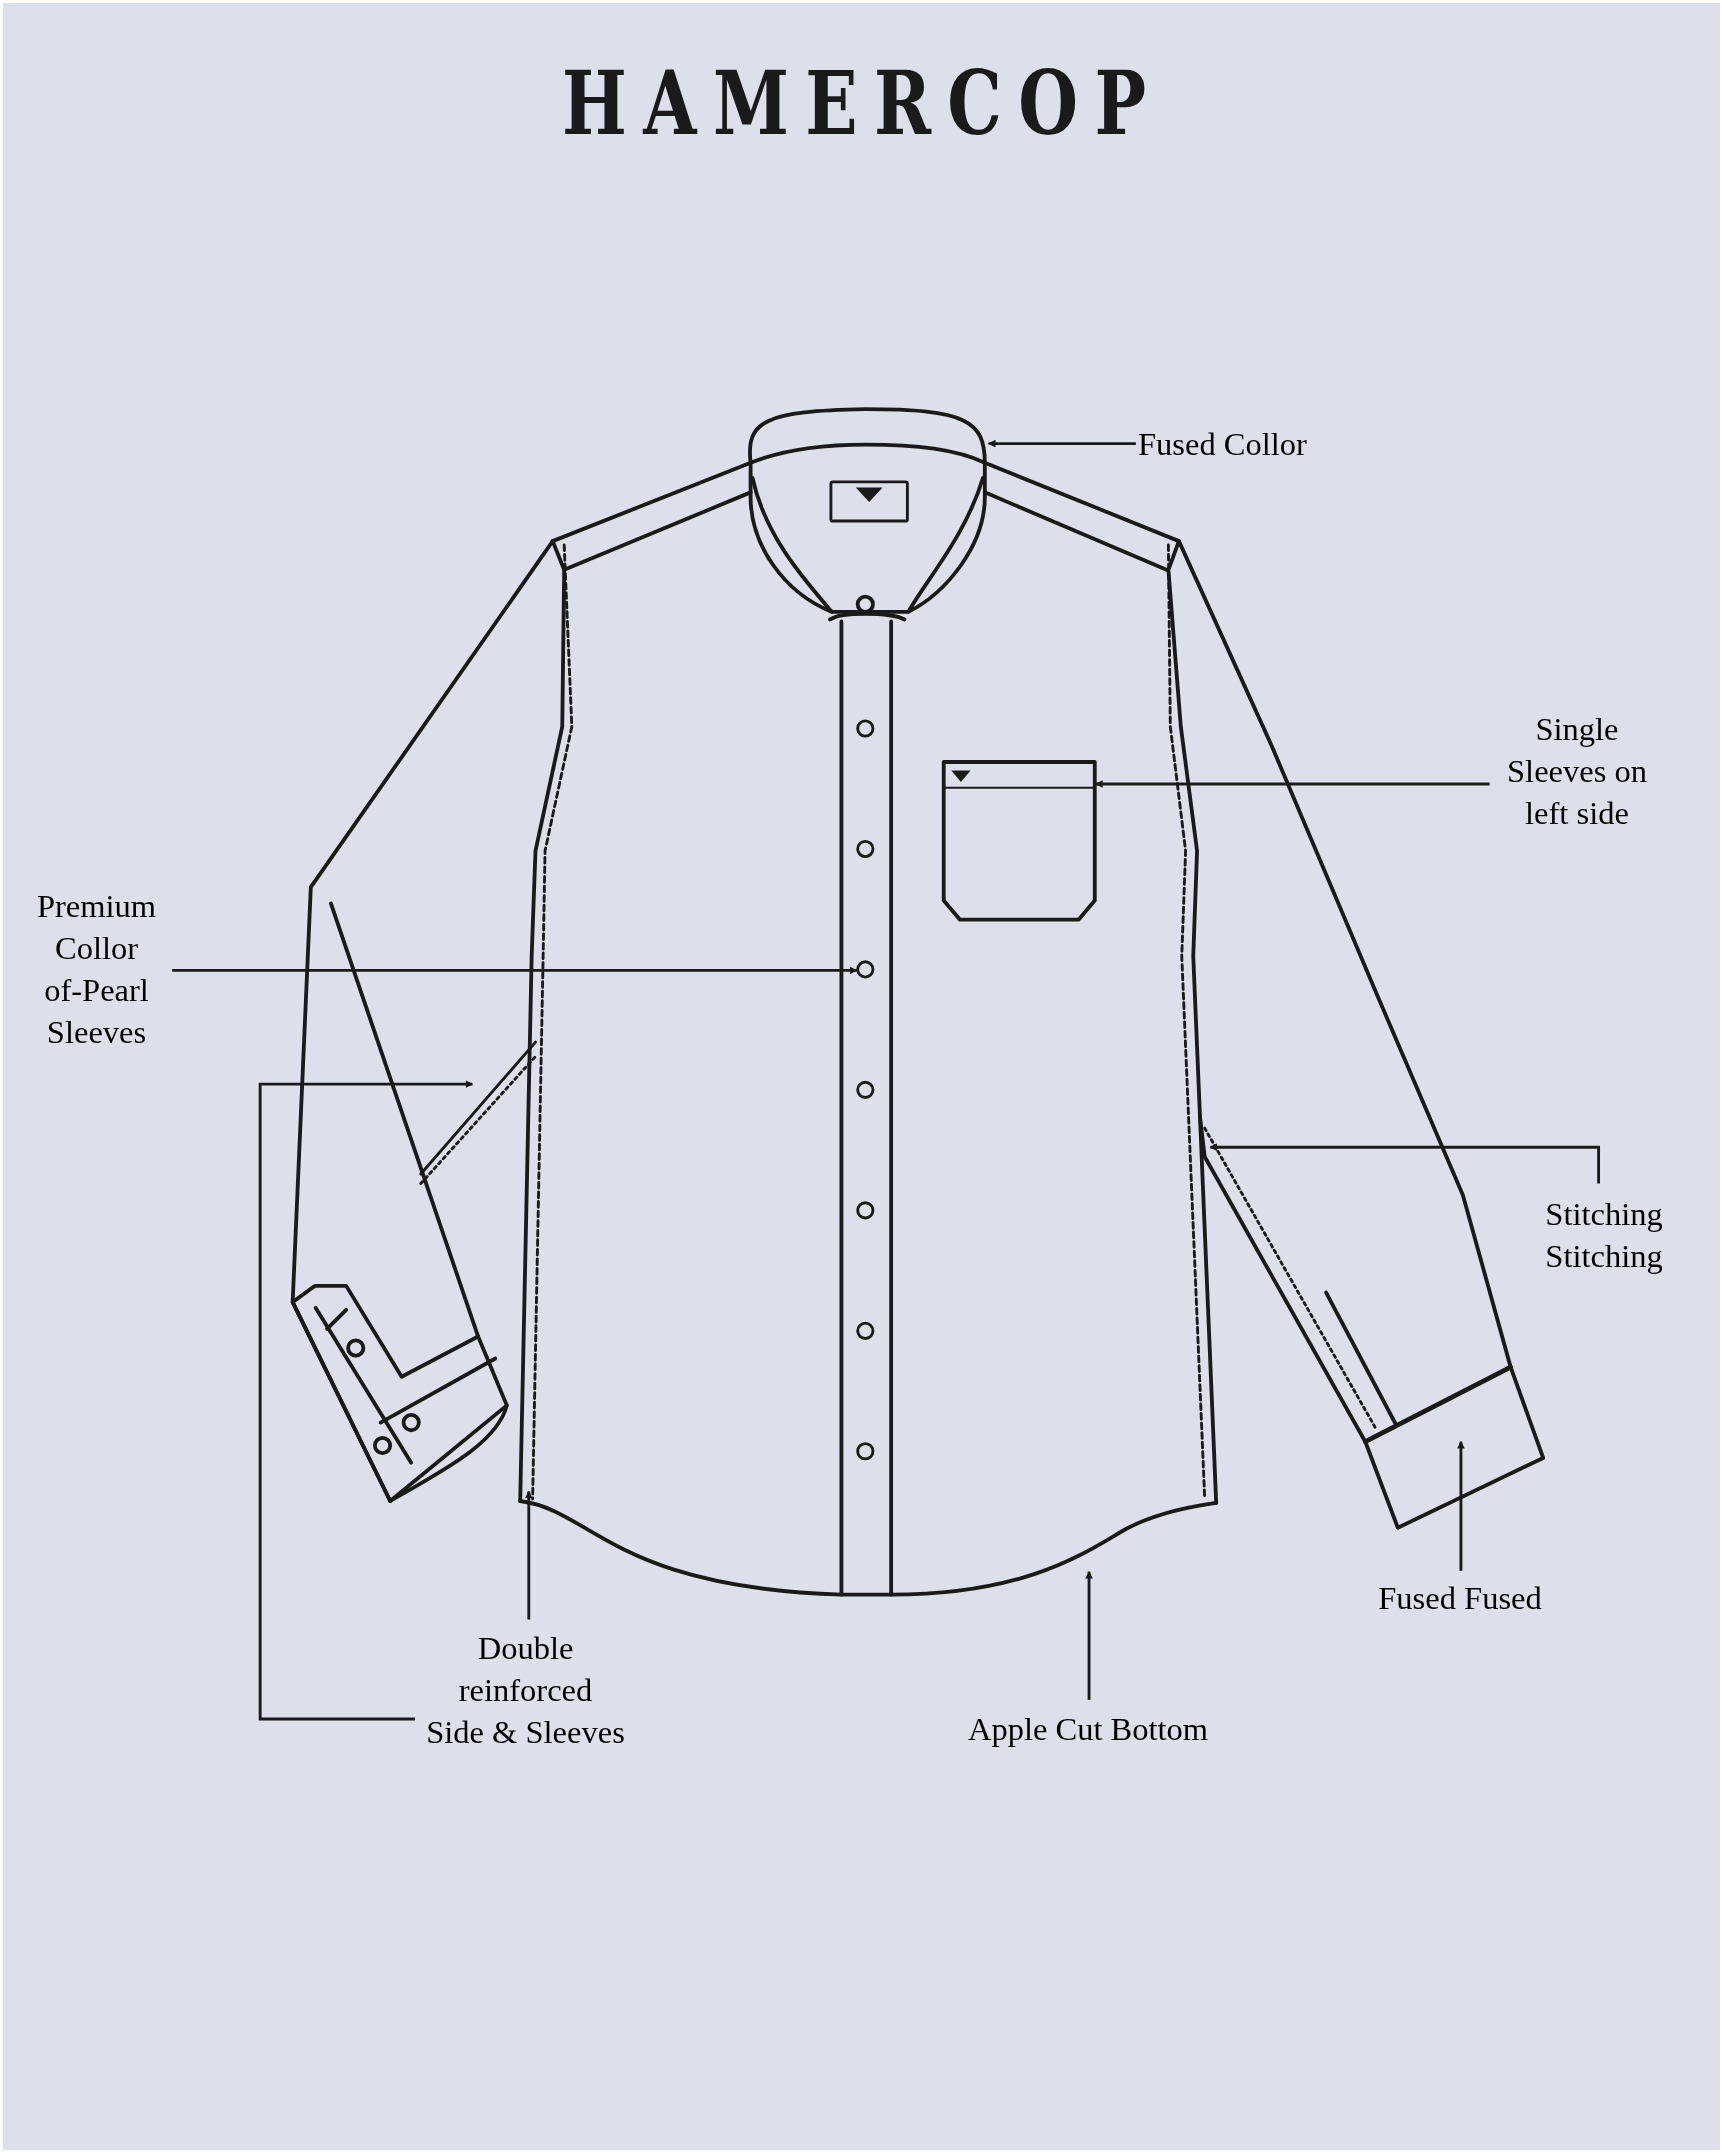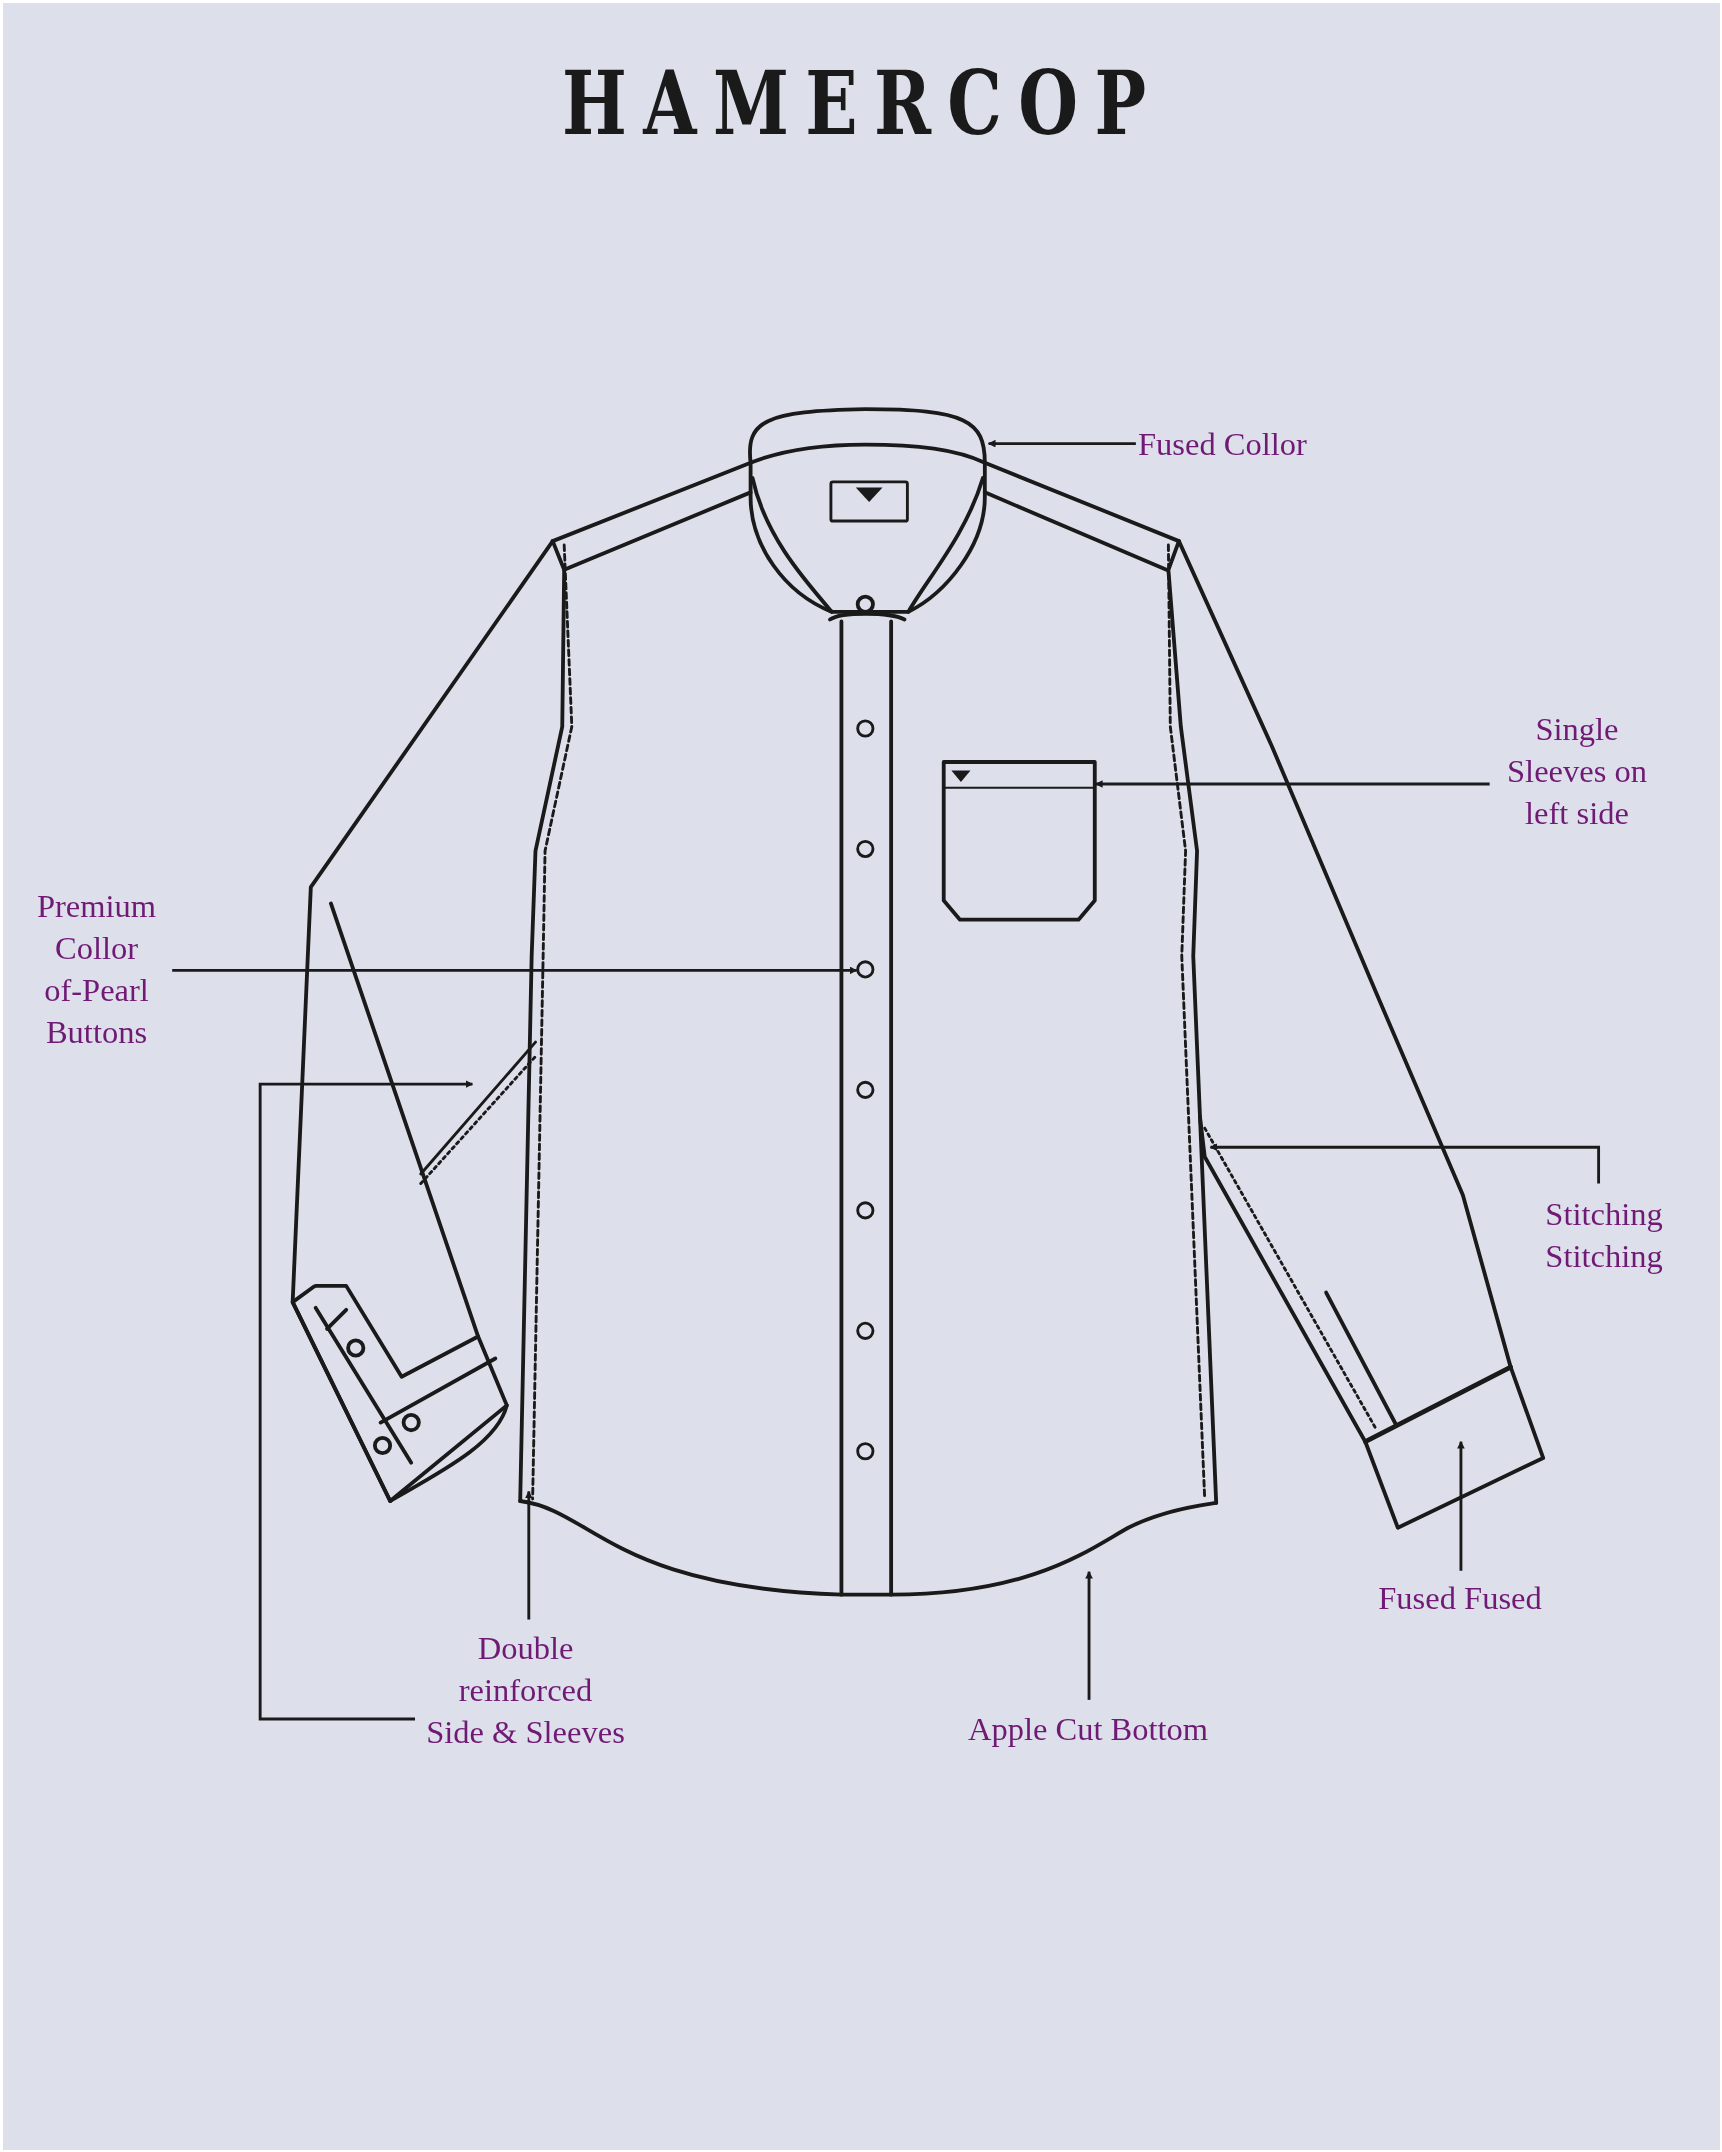--- a/index.html
+++ b/index.html
@@ -21,21 +21,21 @@
     font-weight: bold;
     font-size: 88px; line-height: 88px;
     letter-spacing: 21px;
     color: #1a1a1a;
     transform: scaleX(0.78);
     transform-origin: 865px 0;
   }
   svg.drawing { position: absolute; left: 0; top: 0; }
   .label {
     position: absolute;
-    color: #701a75;
+    color: #000000;
     font-size: 32.5px; line-height: 42px;
     text-align: center;
     white-space: nowrap;
   }
   .label span { display: block; }
 </style>
 </head>
 <body>
 
 <div class="canvas"></div>
@@ -132,21 +132,21 @@
 <div class="label" style="left:1491px; top:708px; width:172px;">
   <span>Single</span>
   <span>Sleeves on</span>
   <span>left side</span>
 </div>
 
 <div class="label" style="left:20px; top:885px; width:153px;">
   <span>Premium</span>
   <span>Collor</span>
   <span>of-Pearl</span>
-  <span>Buttons</span>
+  <span>Sleeves</span>
 </div>
 
 <div class="label" style="left:1520px; top:1193px; width:168px;">
   <span>Stitching</span>
   <span>Stitching</span>
 </div>
 
 <div class="label" style="left:1357px; top:1577px; width:206px;">
   <span>Fused Fused</span>
 </div>

